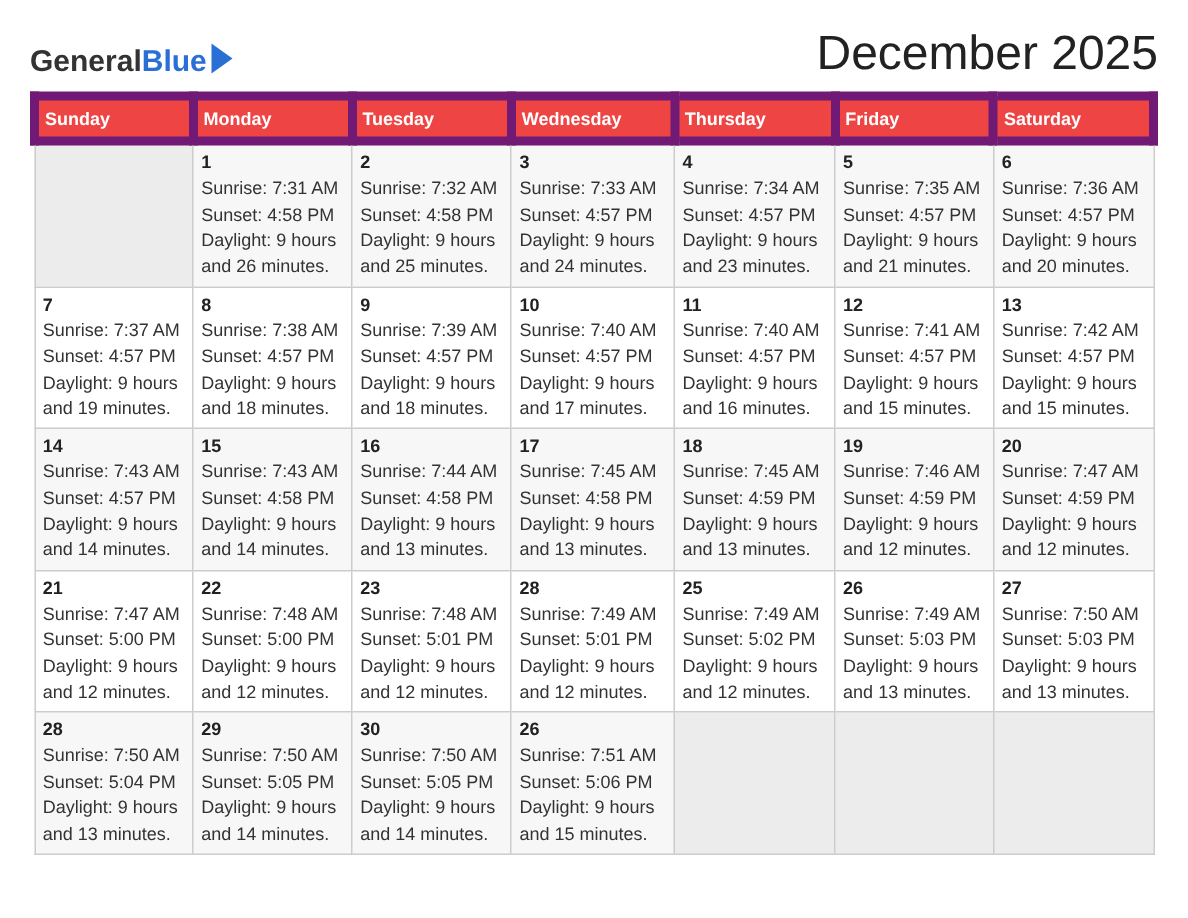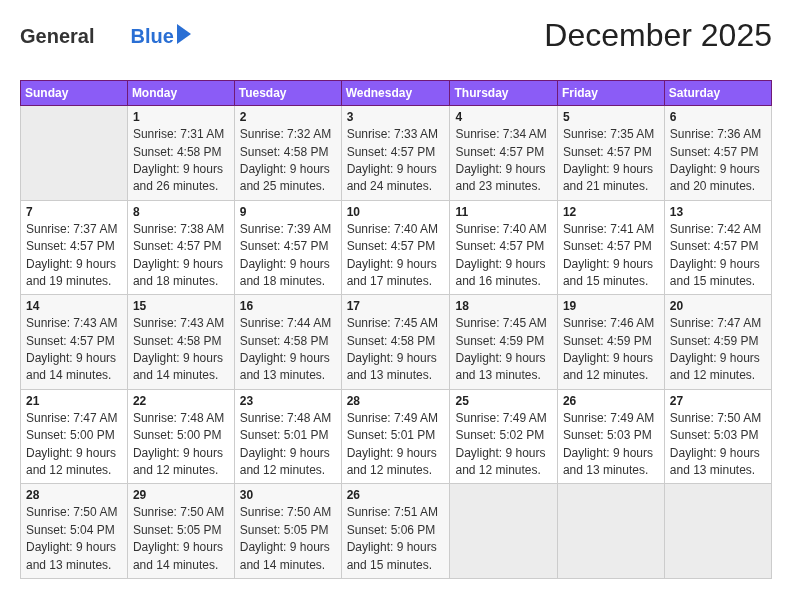--- a/index.html
+++ b/index.html
@@ -11,22 +11,22 @@
       overflow: hidden;
     }
     .page {
       width: 792px;
       height: 612px;
       padding: 18px 20px 10px 20px;
     }
     .header {
       display: flex;
       justify-content: space-between;
-      align-items: center;
-      margin-bottom: 27px;
+      align-items: flex-end;
+      margin-bottom: 8px;
       gap: 12px;
     }
     .logo {
       display: flex;
       flex-direction: column;
       align-items: flex-start;
     }
     .logo-text {
       display: flex;
       align-items: flex-end;
@@ -34,21 +34,20 @@
     }
     .logo-general {
       font-size: 20px;
       font-weight: bold;
       color: #333;
     }
     .logo-blue {
       font-size: 20px;
       font-weight: bold;
       color: #2a6fd4;
-      padding-left: 36px;
     }
     .logo-arrow {
       width: 0;
       height: 0;
       border-left: 14px solid #2a6fd4;
       border-top: 10px solid transparent;
       border-bottom: 10px solid transparent;
       margin-left: 3px;
       margin-bottom: 4px;
     }
@@ -65,27 +64,27 @@
       font-size: 14px;
       color: #555;
       margin-top: 2px;
     }
     .calendar {
       width: 100%;
       border-collapse: collapse;
       font-size: 10px;
     }
     .calendar thead tr th {
-      background: #8b5cf6;
+      background: #ef4444;
       color: #fff;
       padding: 5px 4px;
       text-align: left;
       font-size: 12px;
       font-weight: bold;
-      border: 1px solid #701a75;
+      border: 6px solid #701a75;
       margin-top: 48px;
     }
     .calendar tbody tr td {
       border: 1px solid #ccc;
       vertical-align: top;
       padding: 4px 5px;
       min-height: 75px;
       height: 88px;
       width: 113px;
       background: #fff;

